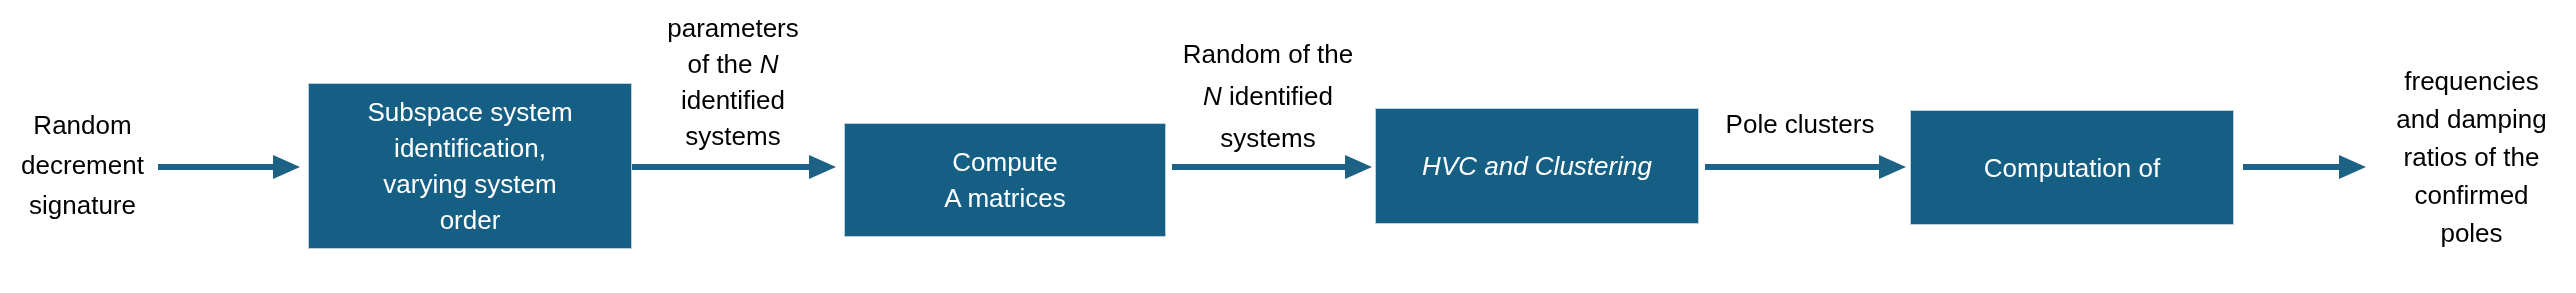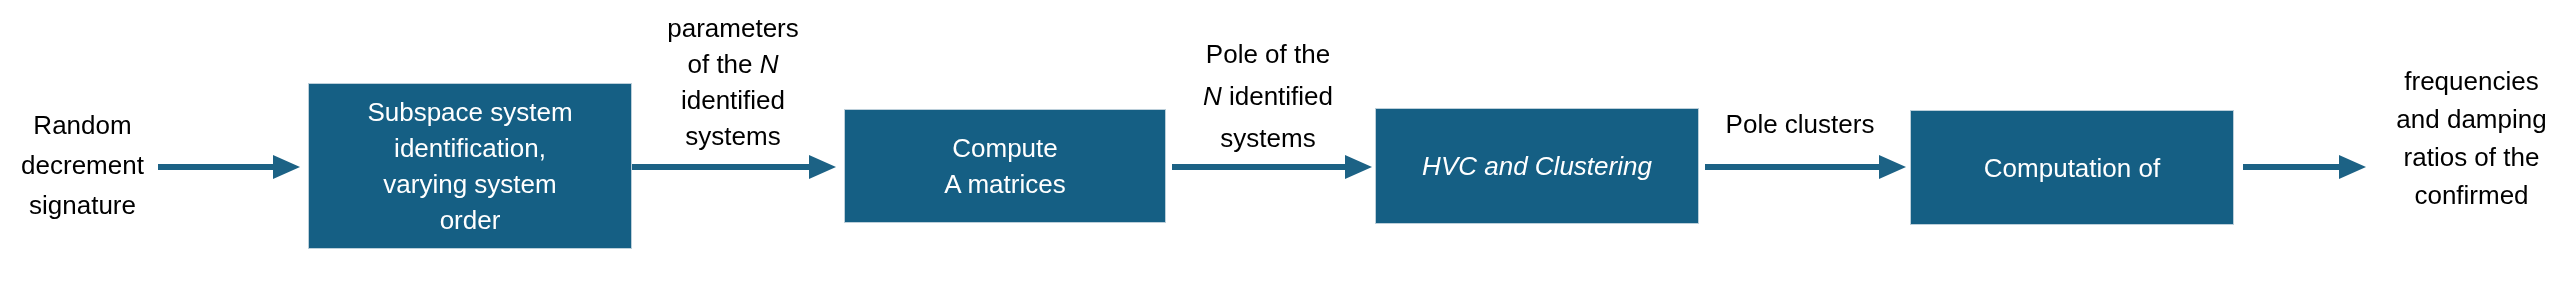--- a/index.html
+++ b/index.html
@@ -66,21 +66,21 @@
   }
 
   
   #input-label   { left: 6px;    top: 105px; width: 153px; line-height: 40px; }
   #param-label   { left: 631px;  top: 9.6px;  width: 204px; line-height: 36px; }
   #poles-label   { left: 1153px; top: 33px;  width: 230px; line-height: 42px; }
   #clusters-label{ left: 1704px; top: 110px; width: 192px; line-height: 28px; }
   #output-label  { left: 2367px; top: 62px; width: 209px; line-height: 38px; }
 
   #box-subspace  { left: 308px;  top: 83px; width: 324px; height: 166px; }
-  #box-eigen     { left: 844px; top: 109px; width: 322px; height: 114px; }
+  #box-eigen     { left: 844px; top: 123px; width: 322px; height: 114px; }
   #box-hvc       { left: 1375px; top: 108px; width: 324px; height: 116px; font-style: italic; }
   #box-computation{ left: 1910px; top: 110px; width: 324px; height: 115px; }
 
   #arrow-1 { left: 158px;  top: 155px; width: 142px; }
   #arrow-2 { left: 632px;  top: 155px; width: 204px; }
   #arrow-3 { left: 1172px; top: 155px; width: 200px; }
   #arrow-4 { left: 1705px; top: 155px; width: 201px; }
   #arrow-5 { left: 2243px; top: 155px; width: 123px; }
 </style>
 </head>
@@ -117,21 +117,21 @@
     <div class="shaft"></div>
     <div class="head"></div>
   </div>
 
   <div class="box" id="box-eigen">
     <span class="line">Compute</span>
     <span class="line">A matrices</span>
   </div>
 
   <div class="label" id="poles-label">
-    <span class="line">Pole of the</span>
+    <span class="line">Random of the</span>
     <span class="line"><em>N</em><span> identified</span></span>
     <span class="line">systems</span>
   </div>
 
   <div class="arrow" id="arrow-3">
     <div class="shaft"></div>
     <div class="head"></div>
   </div>
 
   <div class="box" id="box-hvc">
@@ -154,16 +154,17 @@
   <div class="arrow" id="arrow-5">
     <div class="shaft"></div>
     <div class="head"></div>
   </div>
 
   <div class="label" id="output-label">
     <span class="line">frequencies</span>
     <span class="line">and damping</span>
     <span class="line">ratios of the</span>
     <span class="line">confirmed</span>
+    <span class="line">poles</span>
   </div>
 
 </div>
 
 
 </body></html>

